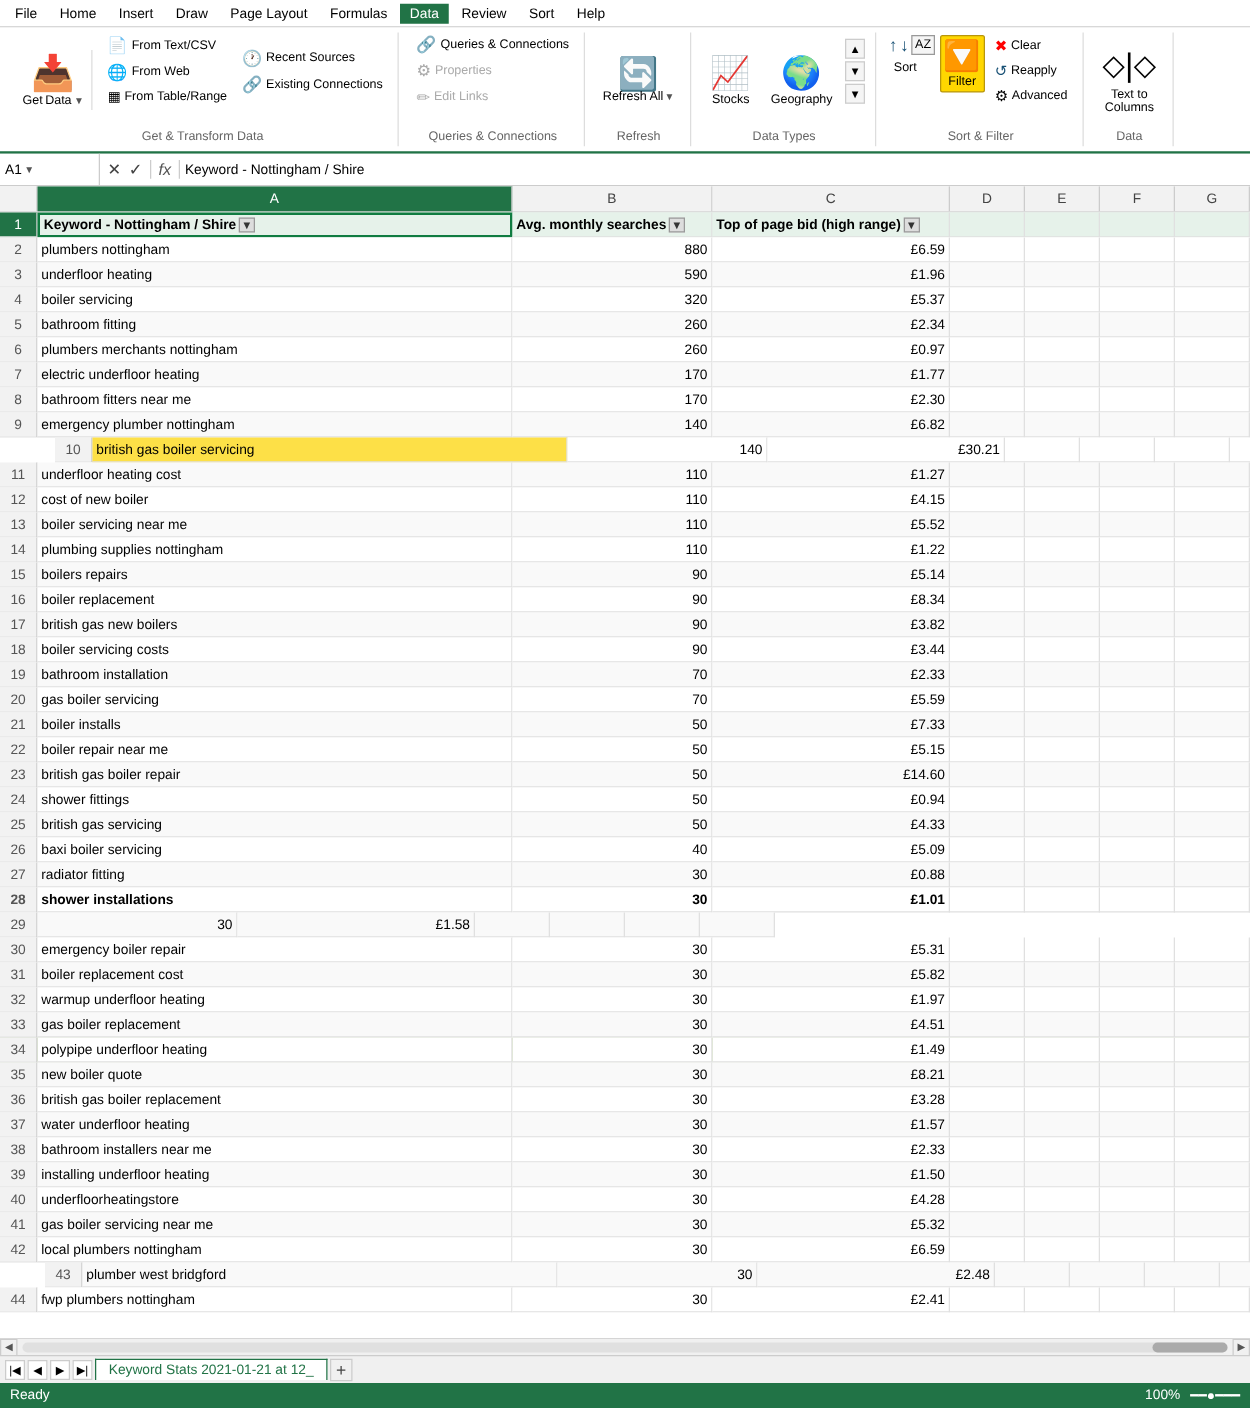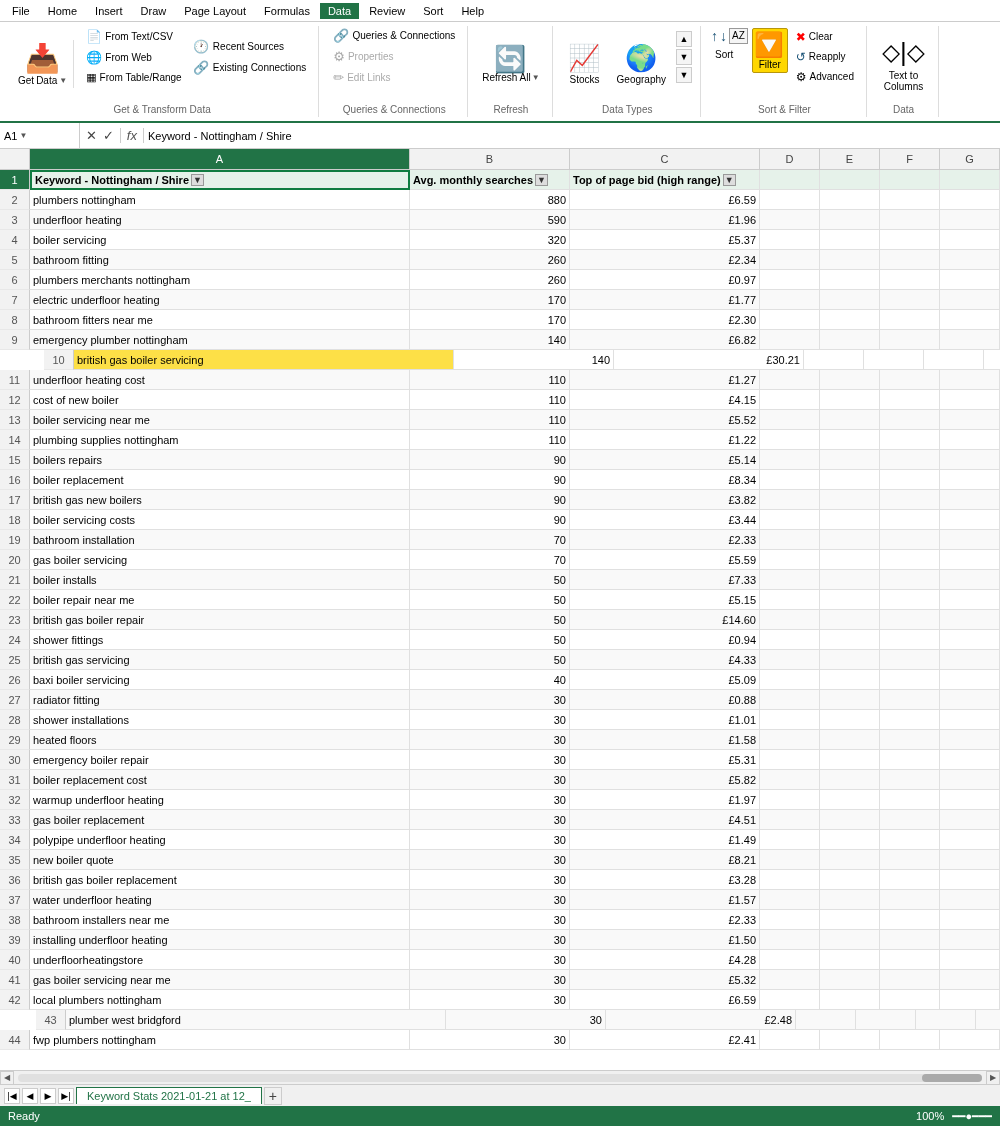--- a/index.html
+++ b/index.html
@@ -565,33 +565,32 @@
         <div class="sheet-row" style="background: rgb(255, 255, 255);">
     <div class="row-num">27</div>
     <div class="cell cell-a" style="background:#f9f9f9;">radiator fitting</div>
     <div class="cell cell-b" style="background:#f9f9f9;">30</div>
     <div class="cell cell-c" style="background:#f9f9f9;">£0.88</div>
     <div class="cell cell-d" style="background:#f9f9f9;"></div>
     <div class="cell cell-e" style="background:#f9f9f9;"></div>
     <div class="cell cell-f" style="background:#f9f9f9;"></div>
     <div class="cell cell-g" style="background:#f9f9f9;"></div>
   </div>
-        <div class="sheet-row" style="background: rgb(255, 255, 255);">
+        <div class="sheet-row" style="background: rgb(255, 255, 255); font-weight: bold;">
     <div class="row-num">28</div>
     <div class="cell cell-a" style="background:#ffffff;">shower installations</div>
     <div class="cell cell-b" style="background:#ffffff;">30</div>
     <div class="cell cell-c" style="background:#ffffff;">£1.01</div>
     <div class="cell cell-d" style="background:#ffffff;"></div>
     <div class="cell cell-e" style="background:#ffffff;"></div>
     <div class="cell cell-f" style="background:#ffffff;"></div>
     <div class="cell cell-g" style="background:#ffffff;"></div>
   </div>
         <div class="sheet-row" style="background: rgb(255, 255, 255);">
     <div class="row-num">29</div>
-    <div class="cell cell-a" style="background:#f9f9f9;">heated floors</div>
     <div class="cell cell-b" style="background:#f9f9f9;">30</div>
     <div class="cell cell-c" style="background:#f9f9f9;">£1.58</div>
     <div class="cell cell-d" style="background:#f9f9f9;"></div>
     <div class="cell cell-e" style="background:#f9f9f9;"></div>
     <div class="cell cell-f" style="background:#f9f9f9;"></div>
     <div class="cell cell-g" style="background:#f9f9f9;"></div>
   </div>
         <div class="sheet-row" style="background: rgb(255, 255, 255);">
     <div class="row-num">30</div>
     <div class="cell cell-a" style="background:#ffffff;">emergency boiler repair</div>

